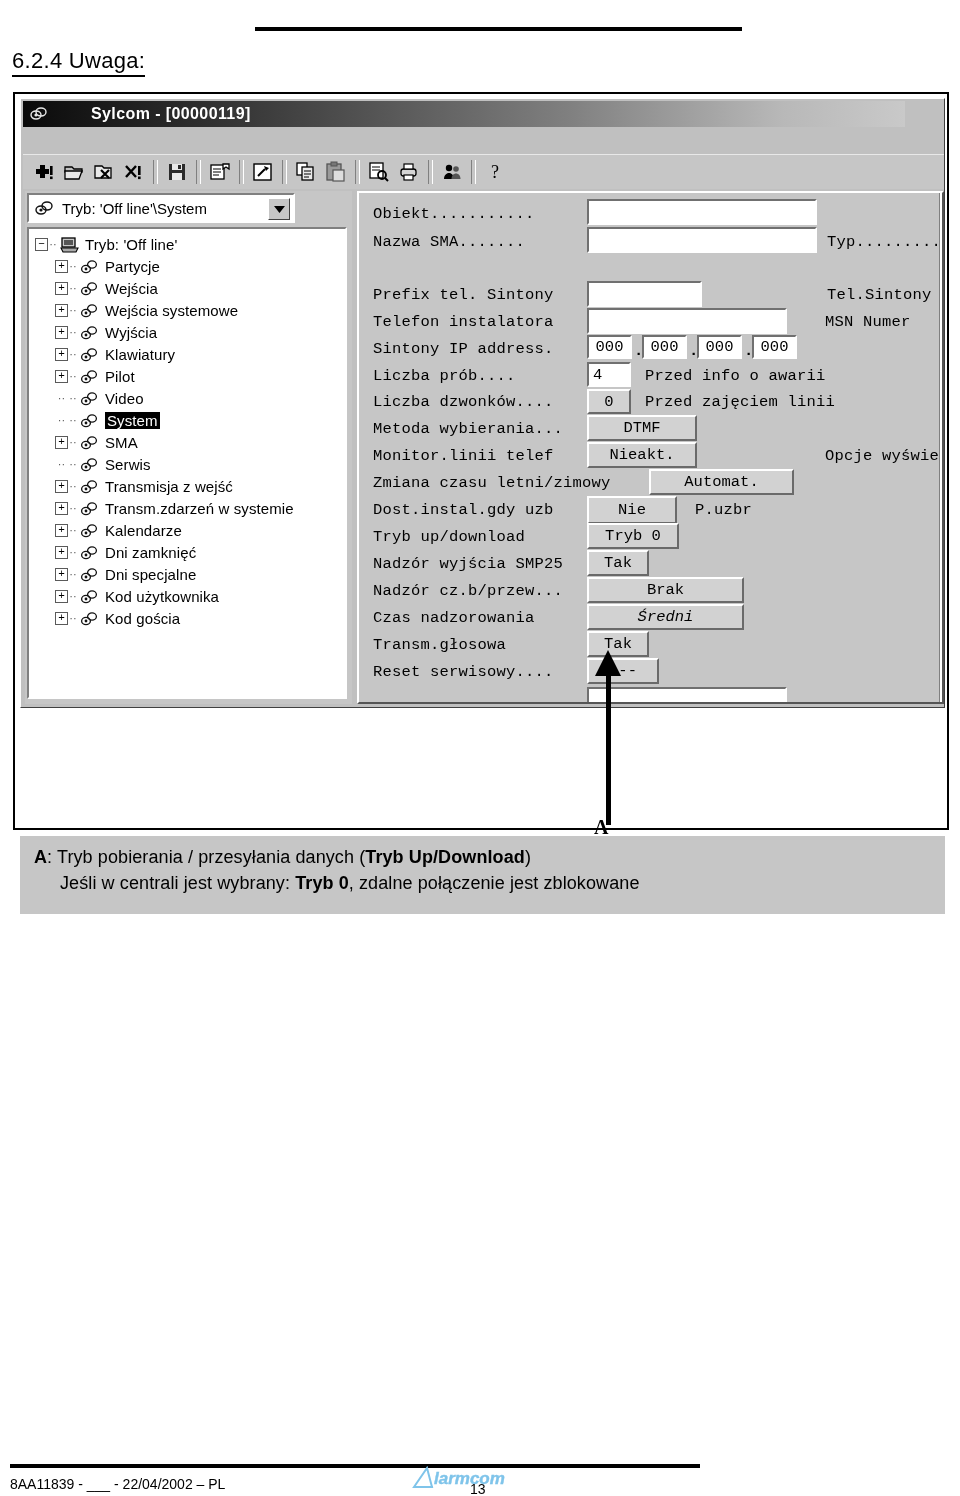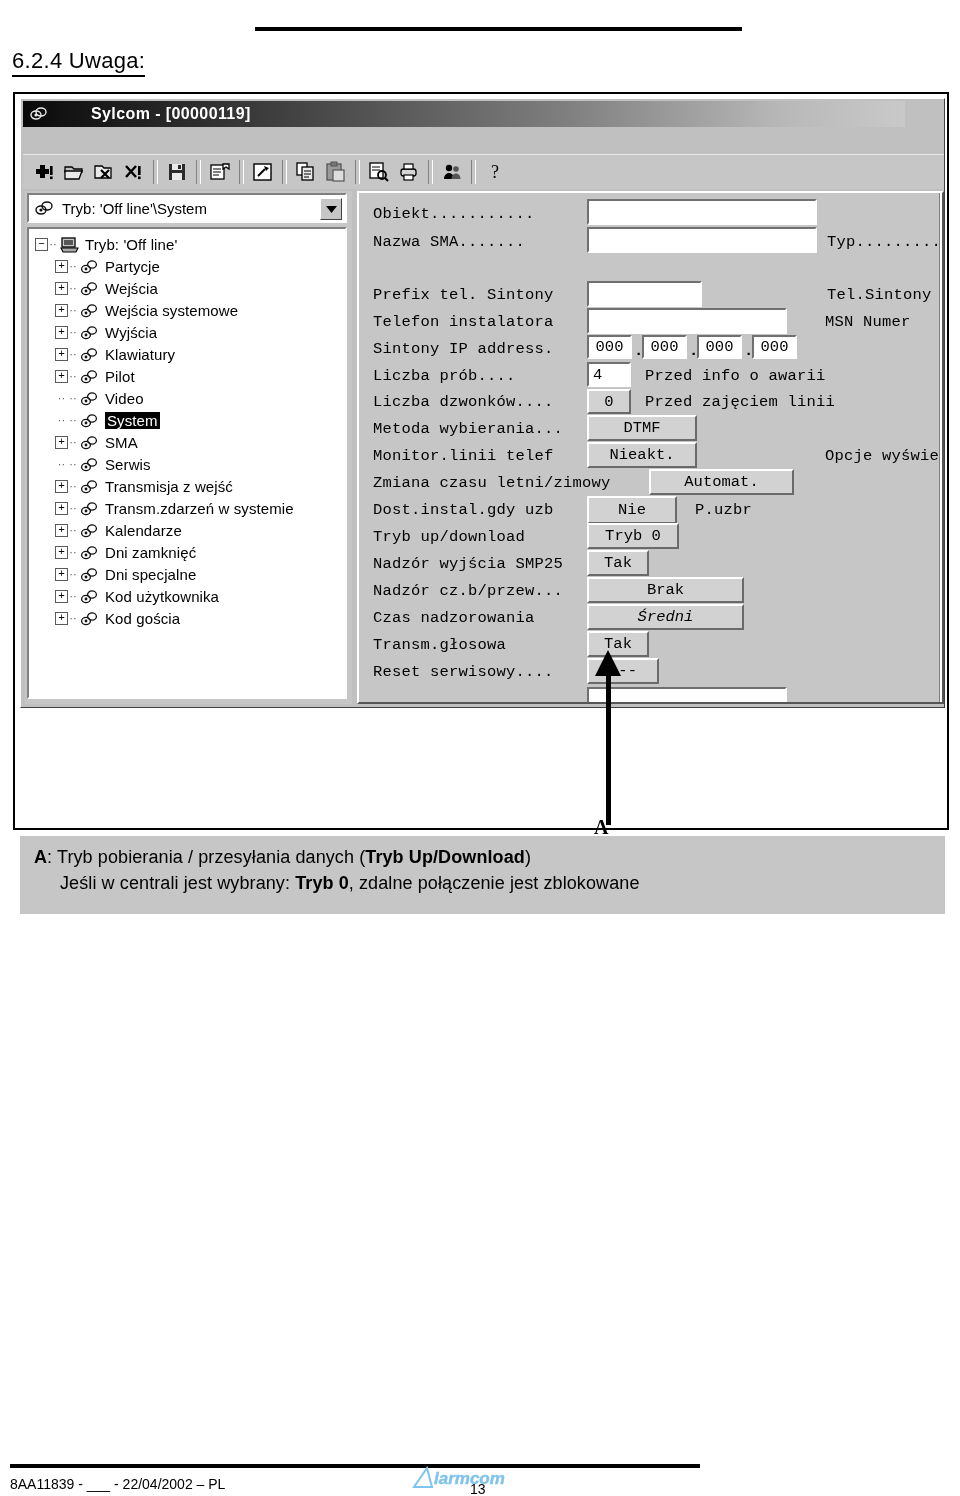--- a/index.html
+++ b/index.html
@@ -84,21 +84,21 @@
   }
   .tb-sep{width:3px;height:24px;border-left:1px solid #808080;border-right:1px solid #ffffff;margin:0 4px;flex:none;}
   .tb-pad{width:6px;flex:none;}
 
   
   #tree-panel{
     position:absolute;left:4px;top:92px;width:327px;height:513px;
     background:#c6c6c6;
   }
   #tree-combo{
-    position:absolute;left:2px;top:2px;width:320px;height:30px;
+    position:absolute;left:2px;top:2px;width:268px;height:30px;
     background:#ffffff;
     border-top:2px solid #808080;border-left:2px solid #808080;
     border-right:2px solid #ffffff;border-bottom:2px solid #ffffff;
     display:flex;align-items:center;box-sizing:border-box;
   }
   #tree-combo-icon{width:26px;height:22px;margin-left:3px;display:flex;align-items:center;justify-content:center;flex:none;}
   #tree-combo-text{font-size:15px;margin-left:4px;white-space:nowrap;}
   #tree-combo-arrow{
     position:absolute;right:3px;top:3px;width:22px;height:22px;background:#c6c6c6;
     border-top:1px solid #ffffff;border-left:1px solid #ffffff;

